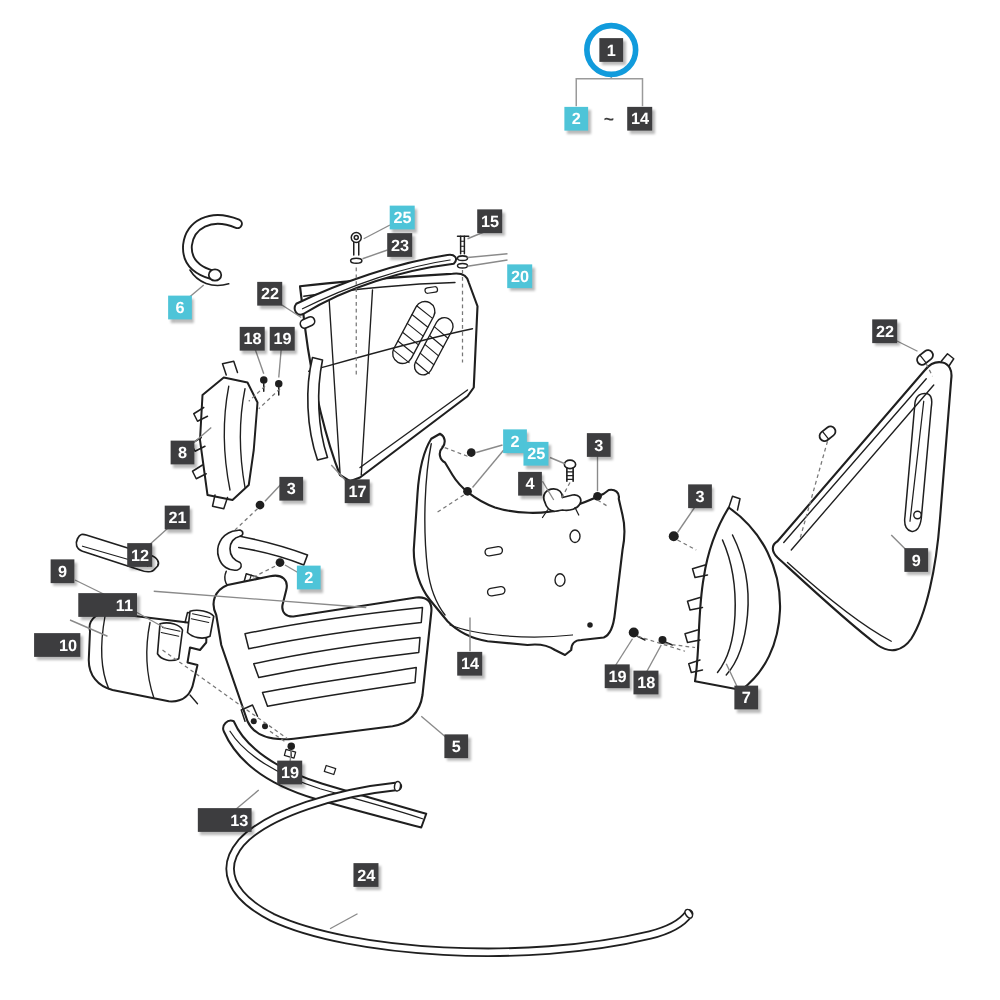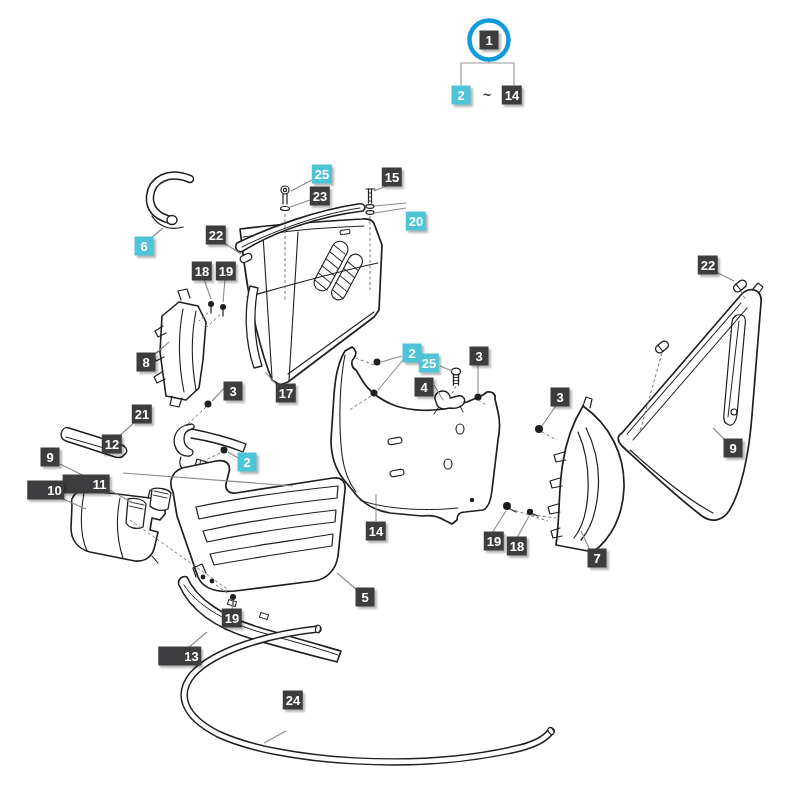--- a/index.html
+++ b/index.html
@@ -312,21 +312,21 @@
       <div class="callout teal" style="left: 144px; top: 246px;">6</div>
       <div class="callout" style="left: 202px; top: 271px;">18</div>
       <div class="callout" style="left: 226px; top: 271px;">19</div>
       <div class="callout" style="left: 146px; top: 362px;">8</div>
       <div class="callout" style="left: 233px; top: 391px;">3</div>
       <div class="callout" style="left: 286px; top: 393px;">17</div>
       <div class="callout" style="left: 142px; top: 414px;">21</div>
       <div class="callout" style="left: 50px; top: 457px;">9</div>
       <div class="callout" style="left: 112px; top: 444px;">12</div>
       <div class="callout" style="left: 86px; top: 484px; padding-left: 30px;">11</div>
-      <div class="callout" style="left: 46px; top: 490px; padding-left: 20px;">10</div>
+      <div class="callout" style="left: 46px; top: 516px; padding-left: 20px;">10</div>
       <div class="callout teal" style="left: 247px; top: 462px;">2</div>
       <div class="callout teal" style="left: 412px; top: 353px;">2</div>
       <div class="callout teal" style="left: 429px; top: 363px;">25</div>
       <div class="callout" style="left: 479px; top: 356px;">3</div>
       <div class="callout" style="left: 424px; top: 387px;">4</div>
       <div class="callout" style="left: 560px; top: 397px;">3</div>
       <div class="callout" style="left: 376px; top: 531px;">14</div>
       <div class="callout" style="left: 494px; top: 541px;">19</div>
       <div class="callout" style="left: 517px; top: 546px;">18</div>
       <div class="callout" style="left: 597px; top: 558px;">7</div>

